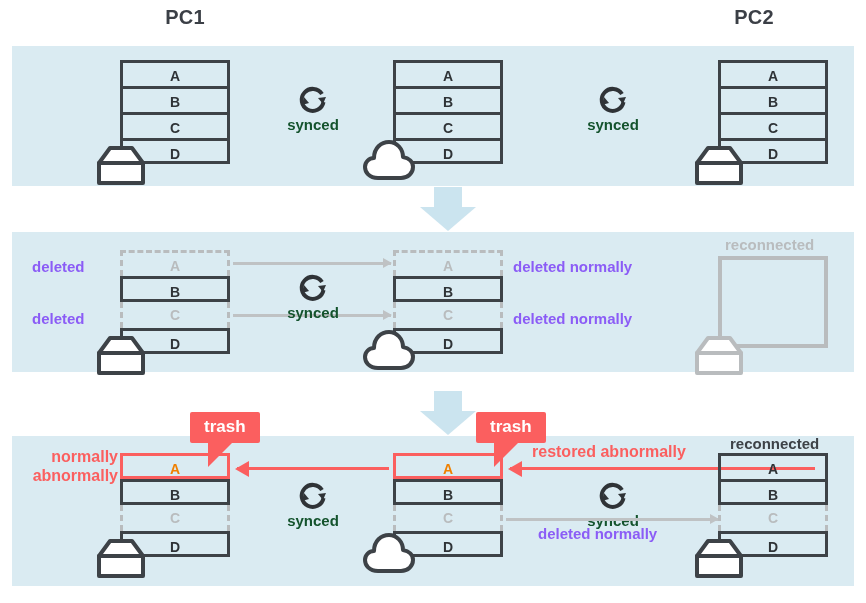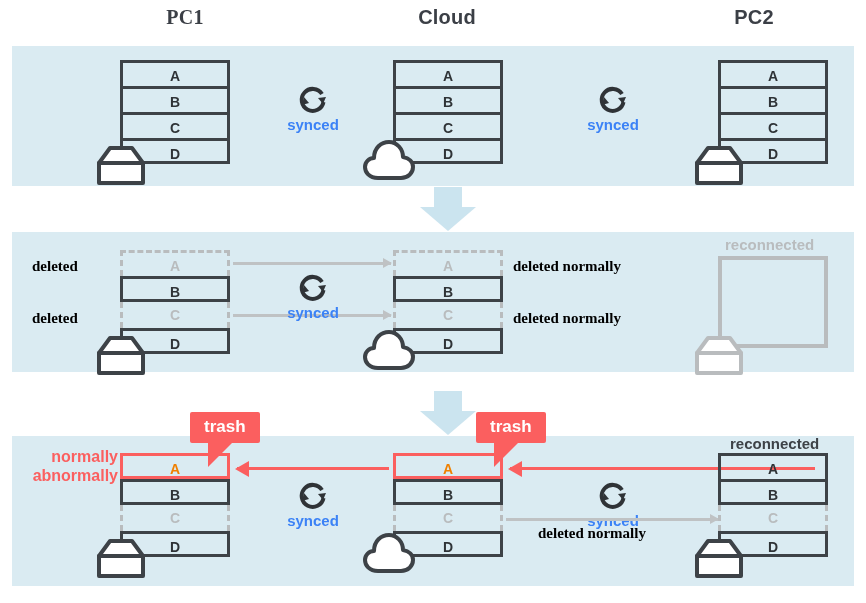--- a/index.html
+++ b/index.html
@@ -7,21 +7,21 @@
     width:866px;height:603px;position:relative;overflow:hidden;
     font-family:"Liberation Sans","DejaVu Sans",sans-serif;
   }
   .stage{position:absolute;left:0;top:0;width:866px;height:603px;}
 
   
   .col-header{
     position:absolute;top:6px;font-size:20px;font-weight:bold;color:#3b3f46;
     text-align:center;width:160px;letter-spacing:.2px;
   }
-  #hdr-pc1{left:105px;font-family:Liberation Serif, serif;}
+  #hdr-pc1{left:105px;}
   #hdr-cloud{left:367px;}
   #hdr-pc2{left:674px;}
 
   
   .panel{position:absolute;left:12px;width:842px;background:#daebf2;}
   #panel-1{top:46px;height:140px;}
   #panel-2{top:232px;height:140px;}
   #panel-3{top:436px;height:150px;}
 
   
@@ -55,24 +55,24 @@
   .row.red{border:3px solid #fb5f5f;color:#f08000;background:transparent;}
 
   
   .pcicon{position:absolute;width:62px;height:44px;}
   .pcicon svg,.cloudicon svg{display:block;}
   .cloudicon{position:absolute;width:64px;height:48px;}
 
   
   .sync{position:absolute;text-align:center;width:90px;}
   .sync .ring{margin:0 auto;}
-  .sync .lbl{font-size:15px;font-weight:bold;color:#3b82f6;margin-top:-4px;}
-
-  
-  .glabel{position:absolute;font-size:15px;color:#000000;font-weight:normal;white-space:nowrap;font-family:Liberation Serif, serif;}
+  .sync .lbl{font-size:15px;font-weight:bold;color:#14532d;margin-top:-4px;}
+
+  
+  .glabel{position:absolute;font-size:15px;color:#8b5cf6;font-weight:normal;white-space:nowrap;}
   .glabel.b{font-weight:bold;}
 
   
   .garrow{position:absolute;height:3px;background:#bfc2c4;}
   .garrow::after{
     content:"";position:absolute;right:-1px;top:-4px;width:0;height:0;
     border-top:5px solid transparent;border-bottom:5px solid transparent;
     border-left:9px solid #bfc2c4;
   }
 
@@ -102,21 +102,20 @@
   .unbox{position:absolute;border:4px solid #b9bcbe;box-sizing:border-box;}
   .unlabel{position:absolute;font-size:15px;color:#b9bcbe;font-weight:bold;white-space:nowrap;}
   .connlabel{position:absolute;font-size:15px;color:#3d4247;font-weight:bold;white-space:nowrap;}
 </style>
 </head>
 <body>
 
 <div class="stage">
 
   <div class="col-header" id="hdr-pc1">PC1</div>
-  <div class="col-header" id="hdr-cloud">Cloud</div>
   <div class="col-header" id="hdr-pc2">PC2</div>
 
   <div class="panel" id="panel-1"></div>
 
   <div class="stack" style="left:120px;top:60px;">
     <div class="row solid">A</div>
     <div class="row solid">B</div>
     <div class="row solid">C</div>
     <div class="row solid last">D</div>
   </div>
@@ -279,20 +278,21 @@
       <path d="M16 42 C7 42 3 36 3 31 C3 26 7 22 12 22 C12 12 19 6 27 6 C35 6 41 13 41 21 C47 22 51 26 51 31 C51 37 46 42 39 42 Z" fill="#ffffff" stroke="#3d4247" stroke-width="4" stroke-linejoin="round"></path>
     </svg>
   </div>
 
   <div class="callout" style="left:476px;top:412px;">
     <div class="bub">trash</div>
     <div class="tail"></div>
   </div>
 
   <div class="rarrow" style="left:510px;top:467px;width:305px;"></div>
+  <div class="rlabel" style="left:532px;top:443px;">restored  abnormally</div>
 
   <div class="sync" style="left:568px;top:480px;">
     <svg class="ring" width="34" height="32" viewBox="0 0 34 32">
       <path d="M26 10 A11 11 0 1 0 27.5 18" fill="none" stroke="#2f3337" stroke-width="4"></path>
       <path d="M8 13 L13 19 L6 21 Z" fill="#2f3337"></path>
       <path d="M27 20 L22 14 L30 13 Z" fill="#2f3337"></path>
     </svg>
     <div class="lbl">synced</div>
   </div>
   <div class="garrow" style="left:506px;top:518px;width:212px;"></div>

